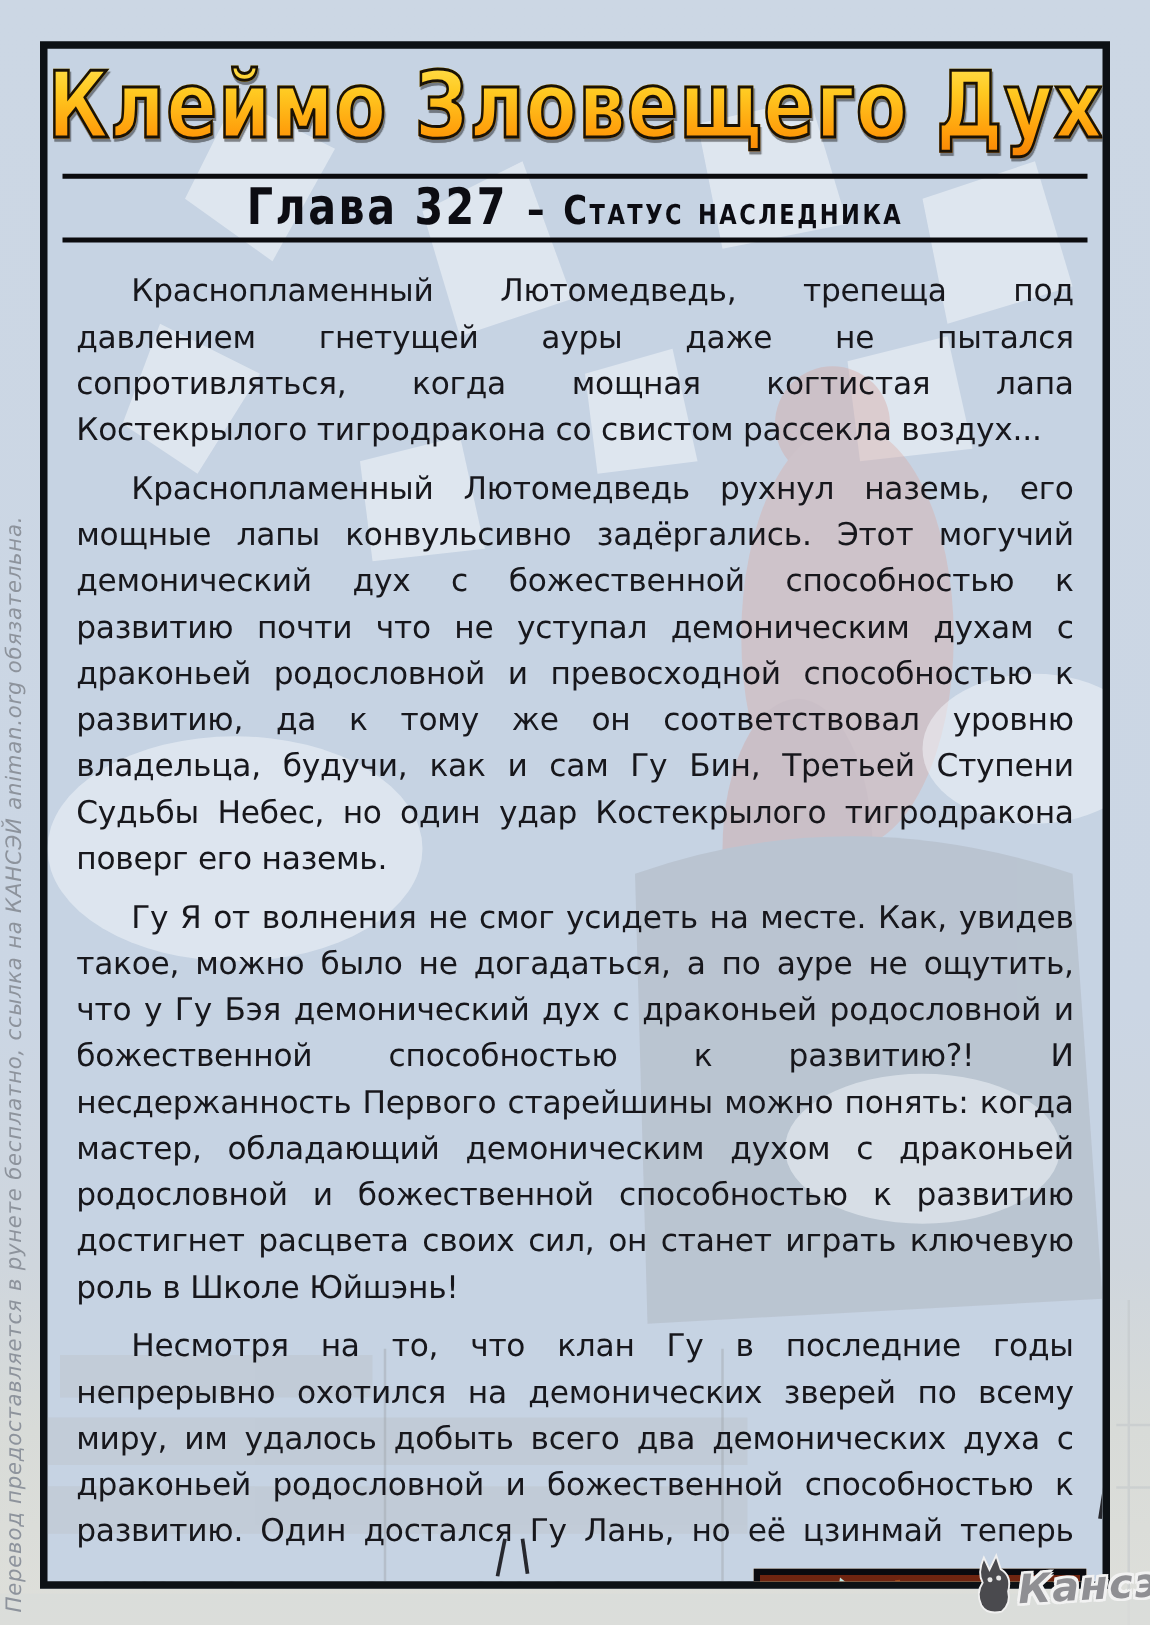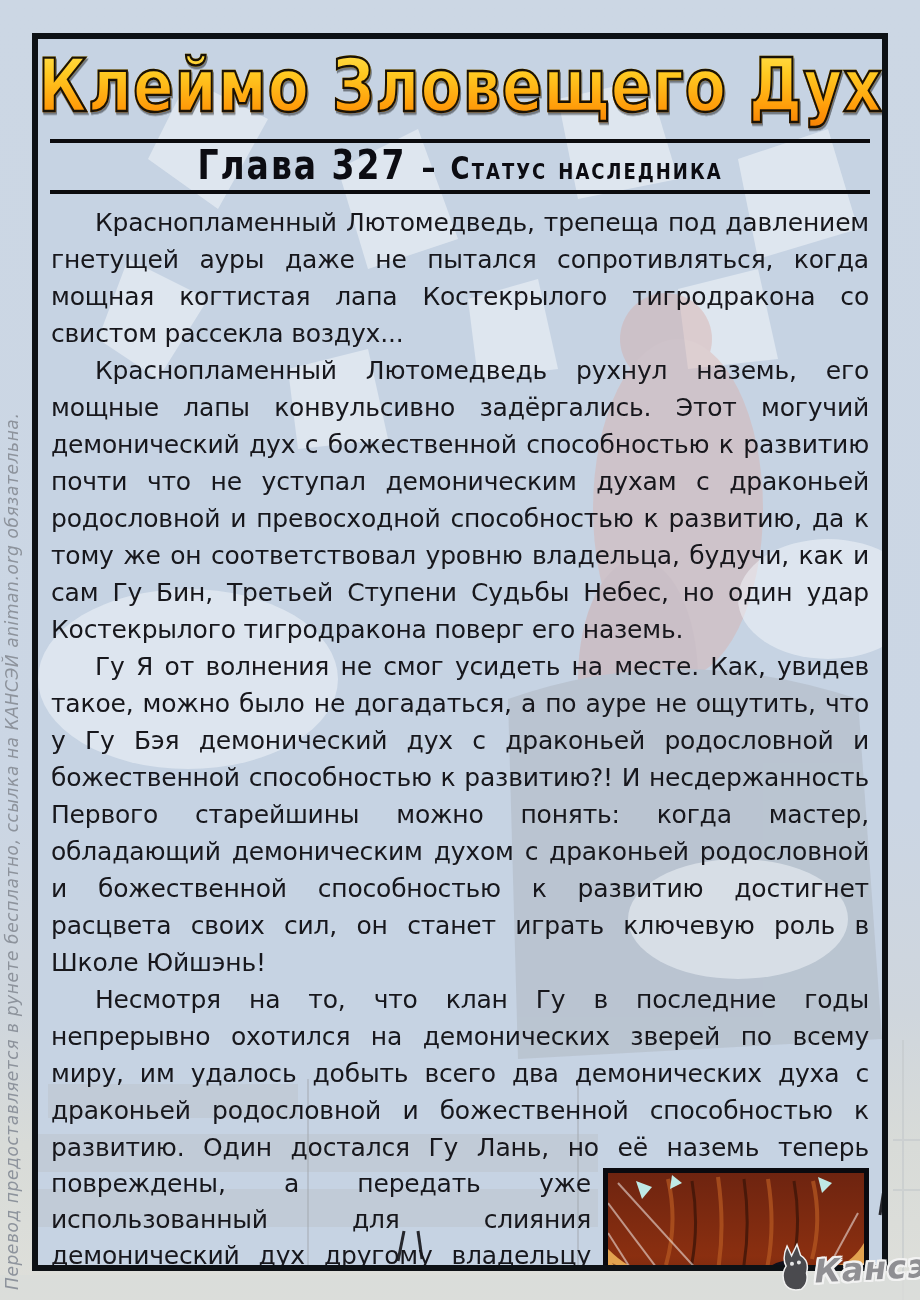--- a/index.html
+++ b/index.html
@@ -53,21 +53,21 @@
   }
   .ch-num{font-size:33px;font-weight:900;letter-spacing:2px;}
   .ch-sep{font-size:28px;font-weight:900;margin:0 10px;}
   .ch-name{font-size:26px;font-weight:900;font-variant:small-caps;letter-spacing:2px;}
   
   .body-text{
     padding:10px 13px 0 13px;
     font-size:25px;line-height:37px;letter-spacing:-.2px;
     color:#17171c;text-align:justify;
   }
-  .body-text p{margin:0;}
+  .body-text p{margin:10px;}
   .body-text p.indent{text-indent:44px;}
   .p5a{text-align-last:justify;}
   .p5b{line-height:36px;}
   
   .panel{
     float:right;width:266px;height:255px;box-sizing:border-box;
     border:5px solid #0a0a0f;margin:2px 0 0 12px;
     background:#cf9350;overflow:hidden;
   }
   .panel svg{display:block;width:100%;height:100%;}
@@ -158,21 +158,21 @@
         <span class="ch-sep">–</span>
         <span class="ch-name">Статус наследника</span>
       </div>
 
       <div class="rule"></div>
 
       <div class="body-text">
         <p class="indent">Краснопламенный Лютомедведь, трепеща под давлением гнетущей ауры даже не пытался сопротивляться, когда мощная когтистая лапа Костекрылого тигродракона со свистом рассекла воздух...</p>
         <p class="indent">Краснопламенный Лютомедведь рухнул наземь, его мощные лапы конвульсивно задёргались. Этот могучий демонический дух с божественной способностью к развитию почти что не уступал демоническим духам с драконьей родословной и превосходной способностью к развитию, да к тому же он соответствовал уровню владельца, будучи, как и сам Гу Бин, Третьей Ступени Судьбы Небес, но один удар Костекрылого тигродракона поверг его наземь.</p>
         <p class="indent">Гу Я от волнения не смог усидеть на месте. Как, увидев такое, можно было не догадаться, а по ауре не ощутить, что у Гу Бэя демонический дух с драконьей родословной и божественной способностью к развитию?! И несдержанность Первого старейшины можно понять: когда мастер, обладающий демоническим духом с драконьей родословной и божественной способностью к развитию достигнет расцвета своих сил, он станет играть ключевую роль в Школе Юйшэнь!</p>
-        <p class="indent p5a">Несмотря на то, что клан Гу в последние годы непрерывно охотился на демонических зверей по всему миру, им удалось добыть всего два демонических духа с драконьей родословной и божественной способностью к развитию. Один достался Гу Лань, но её наземь теперь</p>
+        <p class="indent p5a">Несмотря на то, что клан Гу в последние годы непрерывно охотился на демонических зверей по всему миру, им удалось добыть всего два демонических духа с драконьей родословной и божественной способностью к развитию. Один достался Гу Лань, но её цзинмай теперь</p>
 
         <div class="panel">
           <svg viewBox="0 0 256 245">
             <defs>
               <linearGradient id="hairGrad" x1="0" y1="0" x2="0" y2="1">
                 <stop offset="0" stop-color="#6e2410"></stop>
                 <stop offset="0.6" stop-color="#8a2f10"></stop>
                 <stop offset="1" stop-color="#5f1e0a"></stop>
               </linearGradient>
             </defs>

